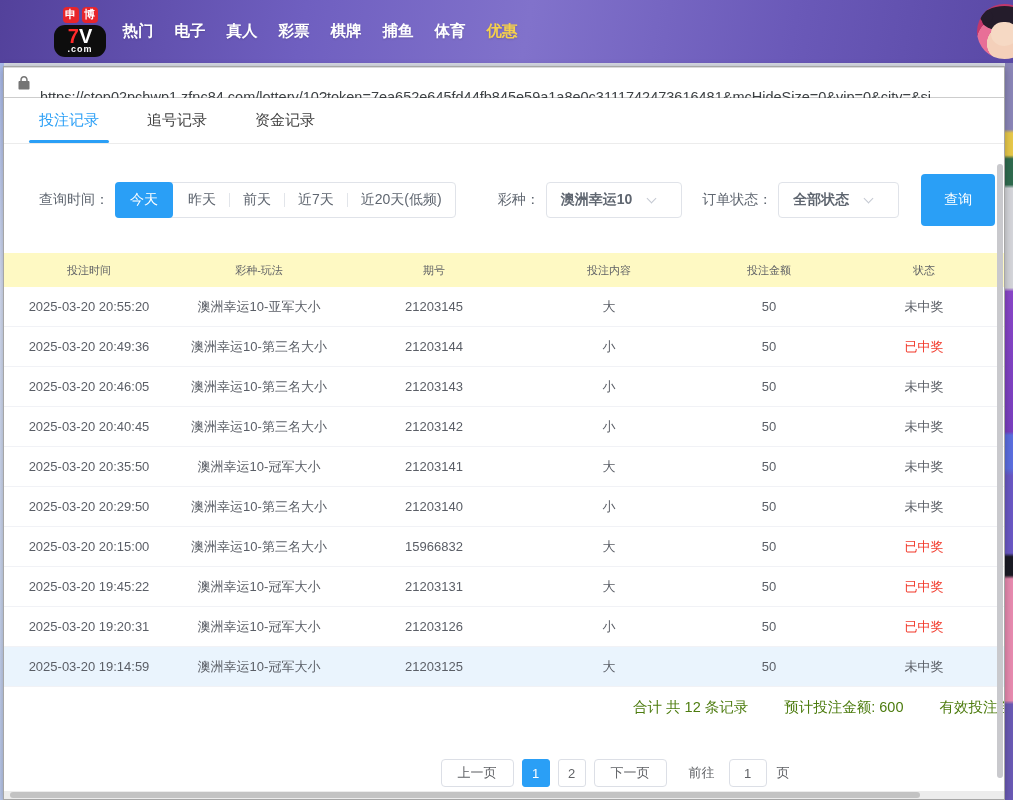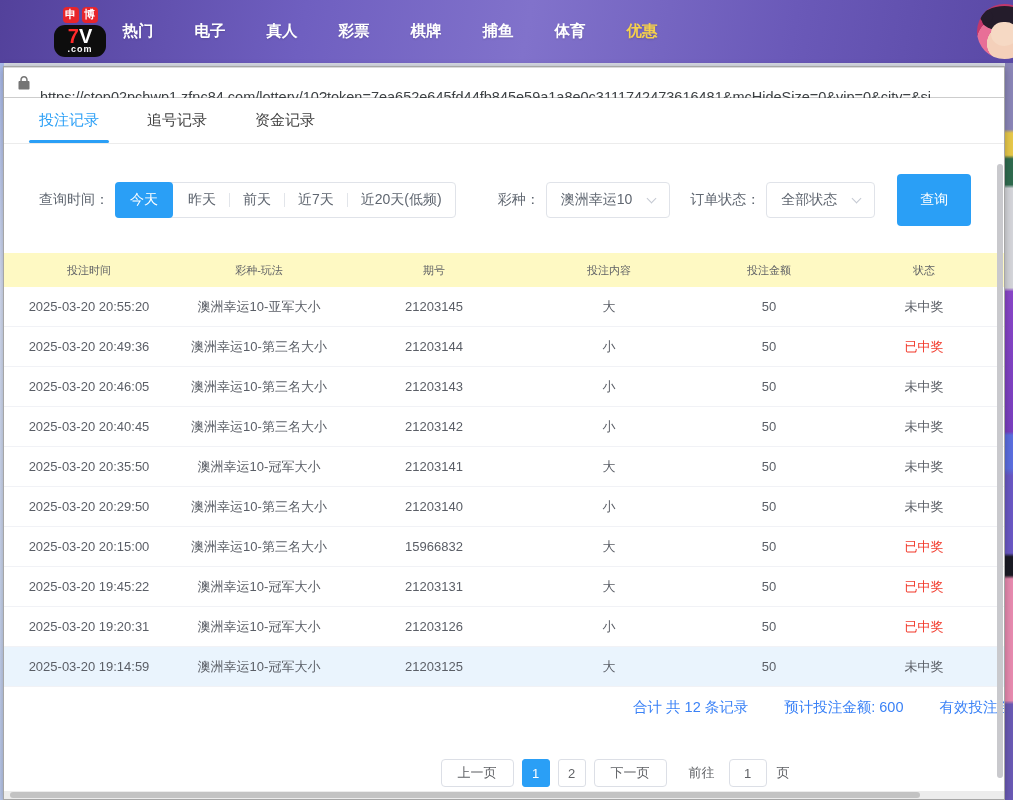--- a/index.html
+++ b/index.html
@@ -11,21 +11,21 @@
     background:linear-gradient(100deg,#53419b 0%, #6f5fc0 30%, #8172cb 52%, #6a59b8 78%, #5a49a6 100%);
     display:flex; align-items:center; z-index:1; }
   .logo { margin-left:54px; display:flex; flex-direction:column; align-items:center; cursor:pointer; }
   .logo-badges { display:flex; gap:3px; margin-bottom:2px; }
   .logo-badge { width:16px; height:16px; background:#e8252b; border-radius:4px; color:#fff;
     font-size:11px; font-weight:bold; display:flex; align-items:center; justify-content:center; }
   .logo-box { background:#0d0d0d; border-radius:11px; width:52px; padding:1px 0 3px; text-align:center; line-height:1; }
   .logo-brand { font-size:20px; font-weight:800; letter-spacing:0; }
   .logo-brand .red7 { color:#ff2a2a; } .logo-brand .whiteV { color:#fff; }
   .logo-com { color:#fff; font-size:9px; font-weight:700; margin-top:-1px; letter-spacing:1px; }
-  .main-nav { display:flex; margin-left:6px;gap:20px; }
+  .main-nav { display:flex; margin-left:6px; }
   .nav-item { width:52px; text-align:center; font-size:15.5px; font-weight:700; color:#fff; cursor:pointer; text-shadow:0 1px 2px rgba(0,0,0,.15); }
   .nav-item.highlighted { color:#f5d04c; }
   .avatar { position:absolute; top:4px; right:-19px; width:55px; height:55px; border-radius:50%;
     background:radial-gradient(circle at 50% 72%, #f4d0ba 0 36%, #e86f97 37% 58%, #c2376b 59% 100%); overflow:hidden; cursor:pointer; }
   .avatar .hair { position:absolute; top:2px; left:5px; width:45px; height:24px; background:#241c2b; border-radius:50% 50% 40% 40%; }
   .avatar .face { position:absolute; top:18px; left:14px; width:27px; height:24px; background:#f6d9c4; border-radius:46% 46% 50% 50%; }
   .avatar .bun-l { position:absolute; top:6px; left:3px; width:13px; height:13px; background:#241c2b; border-radius:50%; }
   .under-left { position:absolute; top:63px; left:0; width:4px; height:737px;
     background:linear-gradient(#a9baea,#d7e0f6 30%,#ccd8f1 70%,#bac9ed); }
   .under-right { position:absolute; top:63px; right:0; width:8px; height:737px;
@@ -62,39 +62,39 @@
   
   .filters { display:flex; align-items:center; margin:30px 0 0 35px; font-size:14px; color:#5f6670; }
   .time-group { display:flex; align-items:center; border:1px solid #e0e3e9; border-radius:4px; height:36px; margin-left:6px; background:#fff; }
   .time-item { padding:0 13px; height:34px; display:flex; align-items:center; cursor:pointer; white-space:nowrap; }
   .time-item.active { background:#2a9ff6; color:#fff; border-radius:4px; height:36px; margin:-1px 2px -1px -1px; padding:15px 15px; }
   .time-sep { width:1px; height:14px; background:#e2e5ea; flex:none; }
   .flabel { white-space:nowrap; }
   .flabel.lottery { margin-left:42px; }
   .flabel.status { margin-left:20px; }
   .select-box { border:1px solid #e0e3e9; border-radius:4px; height:36px; display:flex; align-items:center;
-    padding:0 12px 0 14px; margin-left:6px; cursor:pointer; color:#5f6670; white-space:nowrap; }
+    padding:0 24px 0 14px; margin-left:6px; cursor:pointer; color:#5f6670; white-space:nowrap;font-weight:bold; }
   .select-box .chevron { width:7px; height:7px; border-right:1.5px solid #c4c9d2; border-bottom:1.5px solid #c4c9d2;
     transform:rotate(45deg); margin:-3px 2px 0 16px; }
   .search-btn { margin-left:22px; width:74px; height:52px; background:#2a9ff6; color:#fff; border:none;
     border-radius:4px; font-size:14px; cursor:pointer; font-family:inherit; }
 
   
   .bet-table { margin-top:27px; }
   .thead { display:flex; height:34px; background:#fef9c3; align-items:center; font-size:11px; color:#606266; }
   .trow { display:flex; height:40px; align-items:center; font-size:13px; color:#5a5e66; border-bottom:1px solid #f1f2f6; }
   .trow.highlighted { background:#eaf4fd; }
   .cell { text-align:center; overflow:hidden; white-space:nowrap; }
   .cell:nth-child(1){ width:17%; } .cell:nth-child(2){ width:17%; } .cell:nth-child(3){ width:18%; }
   .cell:nth-child(4){ width:17%; } .cell:nth-child(5){ width:15%; } .cell:nth-child(6){ width:16%; }
   .cell.won { color:#f23a2c; }
 
   
   .summary { display:flex; justify-content:flex-end; align-items:center; height:40px; font-size:14.5px;
-    color:#3b82f6; gap:36px; margin-right:-8px; white-space:nowrap; }
+    color:#4d7c0f; gap:36px; margin-right:-8px; white-space:nowrap; }
 
   
   .pagination { display:flex; align-items:center; margin-top:32px; justify-content:center; position:relative; left:111px;
     font-size:13px; color:#606266; gap:8px; }
   .pg-btn { border:1px solid #dcdfe6; border-radius:4px; height:28px; padding:0 16px; display:flex; align-items:center;
     background:#fff; cursor:pointer; color:#606266; font-size:13px; }
   .pg-num { width:28px; height:28px; border:1px solid #dcdfe6; border-radius:3px; display:flex; align-items:center;
     justify-content:center; cursor:pointer; background:#fff; }
   .pg-num.active { background:#2a9ff6; border-color:#2a9ff6; color:#fff; }
   .pg-goto { margin-left:14px; } .pg-suffix { margin-left:2px; }

